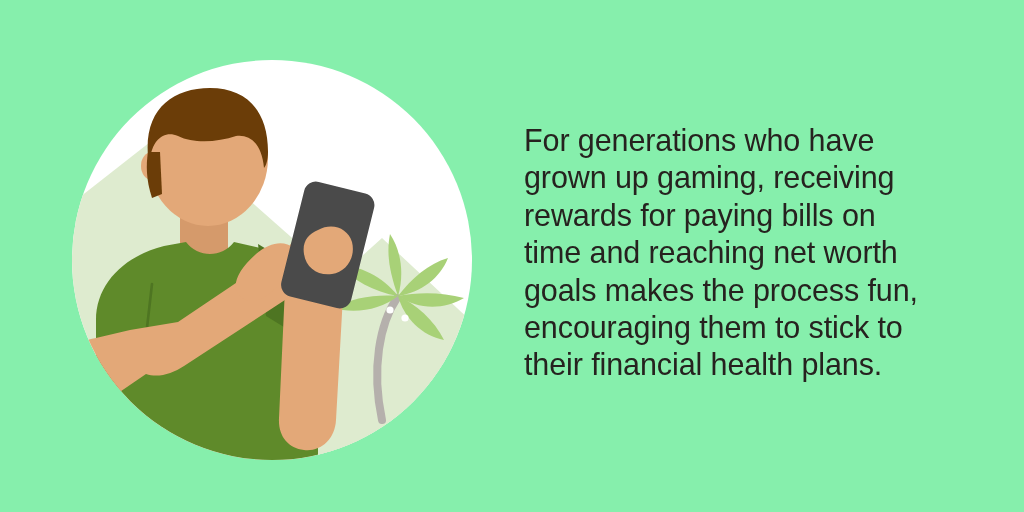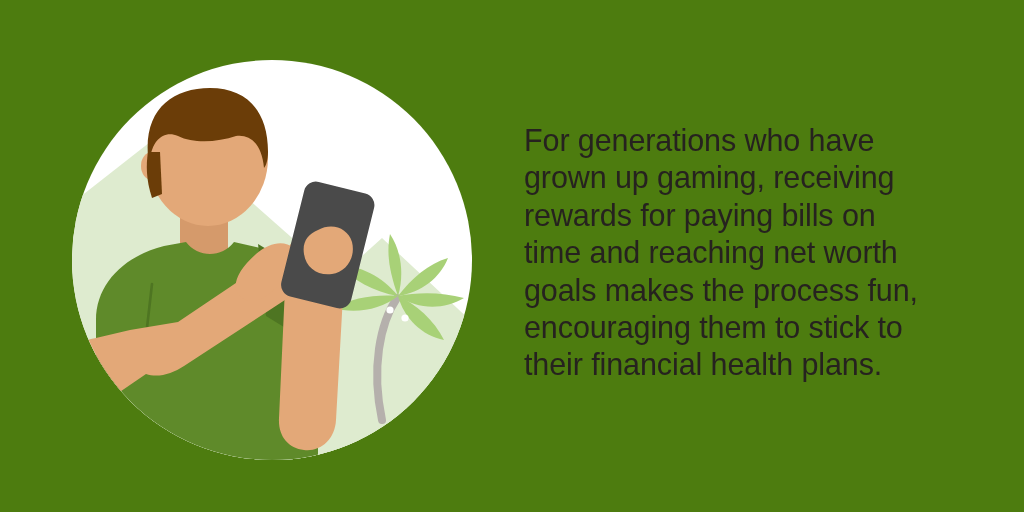--- a/index.html
+++ b/index.html
@@ -11,21 +11,21 @@
     width: 1024px;
     height: 512px;
     overflow: hidden;
     font-family: "Liberation Sans", "DejaVu Sans", sans-serif;
   }
 
   #card {
     position: relative;
     width: 1024px;
     height: 512px;
-    background: #4d7c0f;
+    background: #86efac;
     overflow: hidden;
   }
 
   
   #illustration {
     position: absolute;
     left: 60px;
     top: 48px;
     width: 424px;
     height: 424px;

